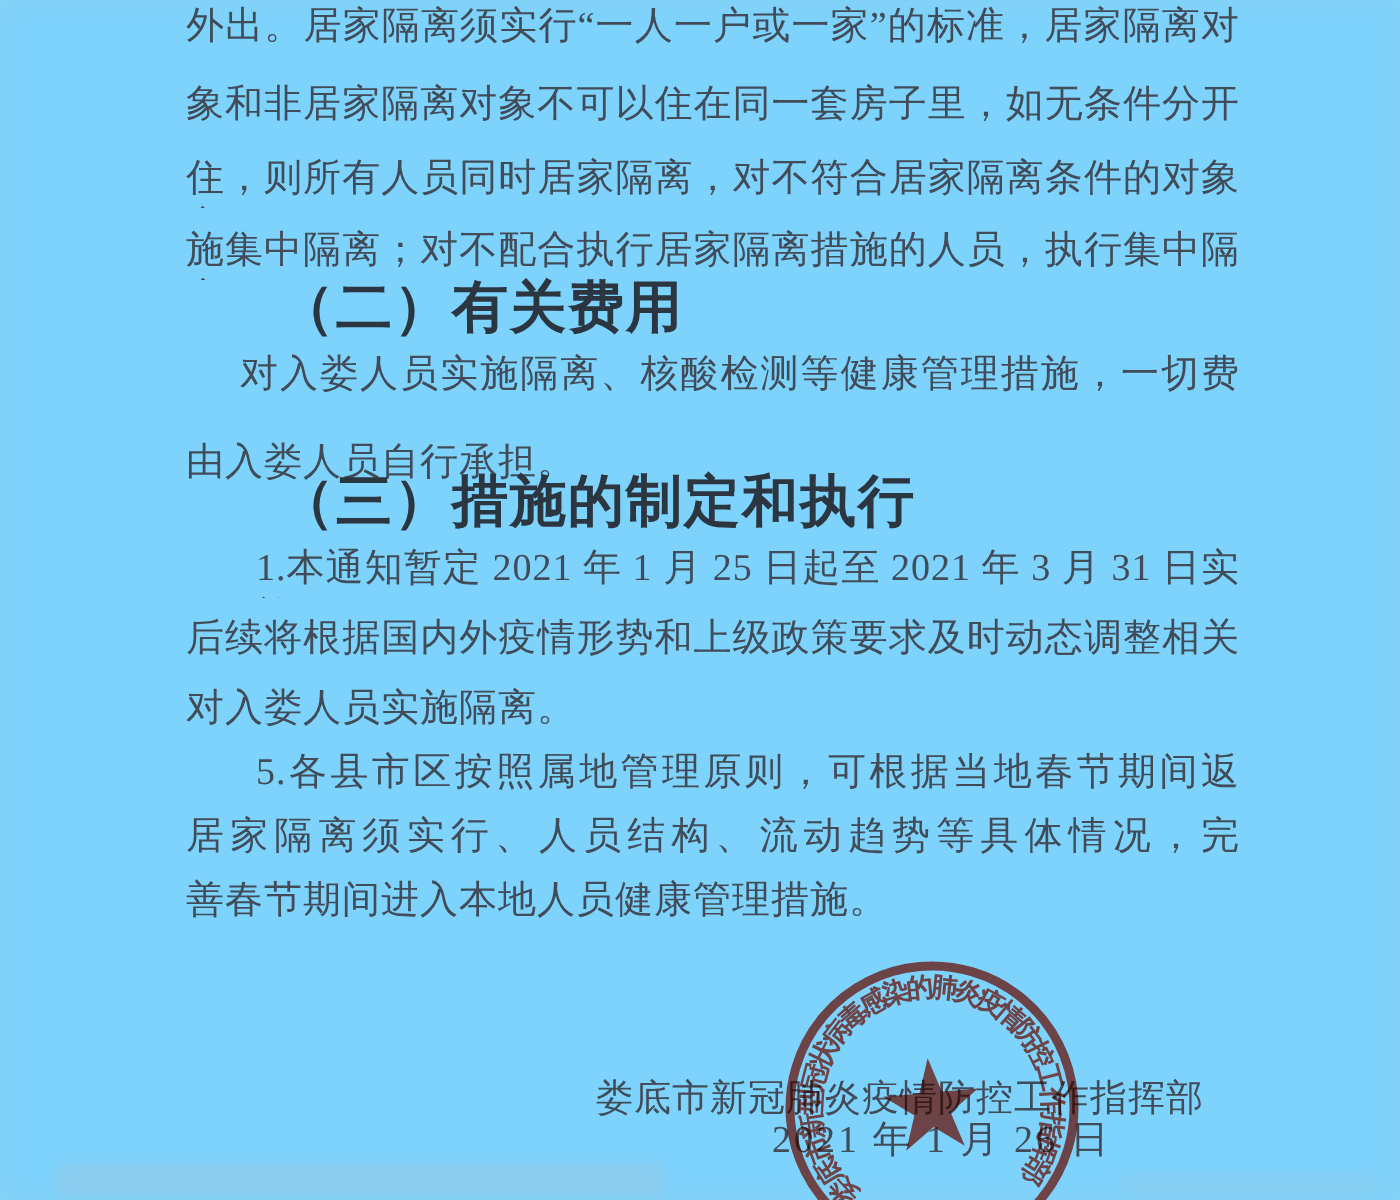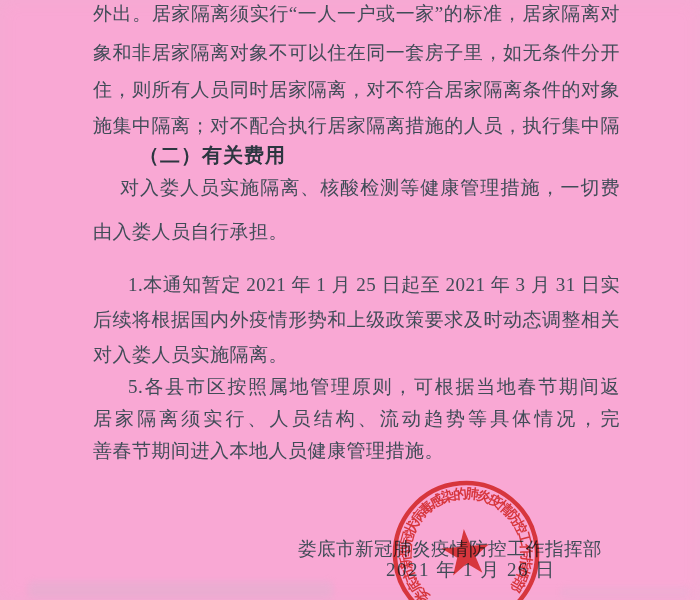--- a/index.html
+++ b/index.html
@@ -1,19 +1,19 @@
 <!DOCTYPE html>
 <html><head>
 <meta charset="utf-8">
 <style>
   html,body{margin:0;padding:0;background:#ffffff;}
   .page{
     position:relative;
     width:700px;height:600px;
-    background:#f9a8d4;
+    background:#7dd3fc;
     overflow:hidden;
     font-family:"Liberation Serif","DejaVu Serif",serif;
     box-shadow:inset 0 0 18px rgba(200,200,200,0.12);
   }
   .ln{
     position:absolute;
     font-size:19px;
     line-height:24px;
     color:#414c58;
     letter-spacing:0.5px;
@@ -24,21 +24,21 @@
     text-align:justify;
     text-align-last:justify;
     text-justify:inter-character;
     word-break:break-all;
     overflow:hidden;
     height:26px;
   }
   .hd{
     font-weight:bold;
     color:#2c3640;
-    font-size:20px;
+    font-size:28px;
     letter-spacing:1px;
   }
   .sig{
     position:absolute;
     font-size:18.5px;
     color:#414c58;
     letter-spacing:0.5px;
     white-space:nowrap;
   }
   .smudge{
@@ -61,20 +61,21 @@
   <div class="ln jt" style="left:93px;  top:2px;   width:527px;">外出。居家隔离须实行“一人一户或一家”的标准，居家隔离对</div>
   <div class="ln jt" style="left:93px;  top:41px;  width:527px;">象和非居家隔离对象不可以住在同一套房子里，如无条件分开居</div>
   <div class="ln jt" style="left:93px;  top:78px;  width:527px;">住，则所有人员同时居家隔离，对不符合居家隔离条件的对象实</div>
   <div class="ln jt" style="left:93px;  top:114px; width:527px;">施集中隔离；对不配合执行居家隔离措施的人员，执行集中隔离。</div>
 
   <div class="ln hd" style="left:139px; top:143px;">（二）有关费用</div>
 
   <div class="ln jt" style="left:120px; top:176px; width:500px;">对入娄人员实施隔离、核酸检测等健康管理措施，一切费用</div>
   <div class="ln" style="left:93px;  top:220px;">由入娄人员自行承担。</div>
 
+  <div class="ln hd" style="left:139px; top:240px;">（三）措施的制定和执行</div>
 
   <div class="ln jt" style="left:128px; top:273px; width:492px;">1.本通知暂定 2021 年 1 月 25 日起至 2021 年 3 月 31 日实施，</div>
   <div class="ln jt" style="left:93px;  top:308px; width:527px;">后续将根据国内外疫情形势和上级政策要求及时动态调整相关</div>
   <div class="ln" style="left:93px;  top:343px;">对入娄人员实施隔离。</div>
   <div class="ln jt" style="left:128px; top:375px; width:492px;">5.各县市区按照属地管理原则，可根据当地春节期间返</div>
   <div class="ln jt" style="left:93px;  top:407px; width:527px;">居家隔离须实行、人员结构、流动趋势等具体情况，完</div>
   <div class="ln" style="left:93px;  top:439px;">善春节期间进入本地人员健康管理措施。</div>
 
   <div class="sig" style="left:298px; top:536px; width:295px;">娄底市新冠肺炎疫情防控工作指挥部</div>
   <div class="sig" style="left:386px; top:557px; font-size:19px; letter-spacing:1.5px;">2021 年 1 月 26 日</div>

